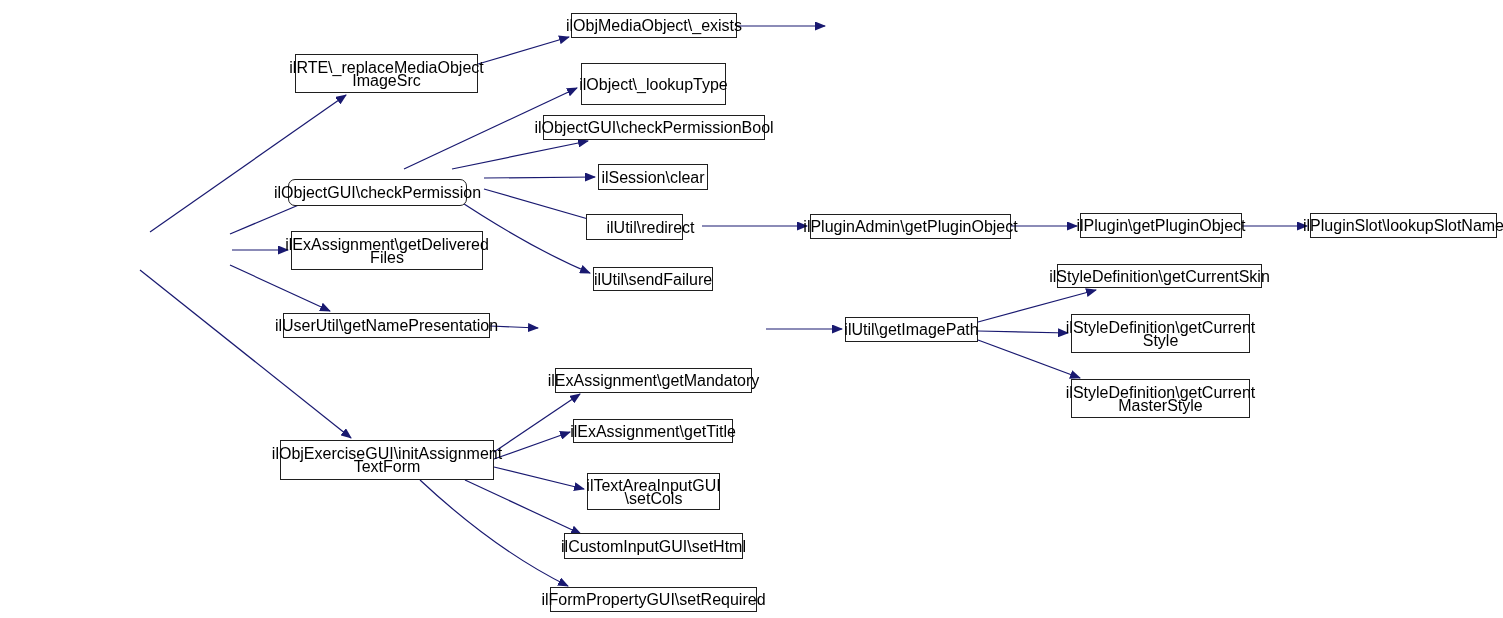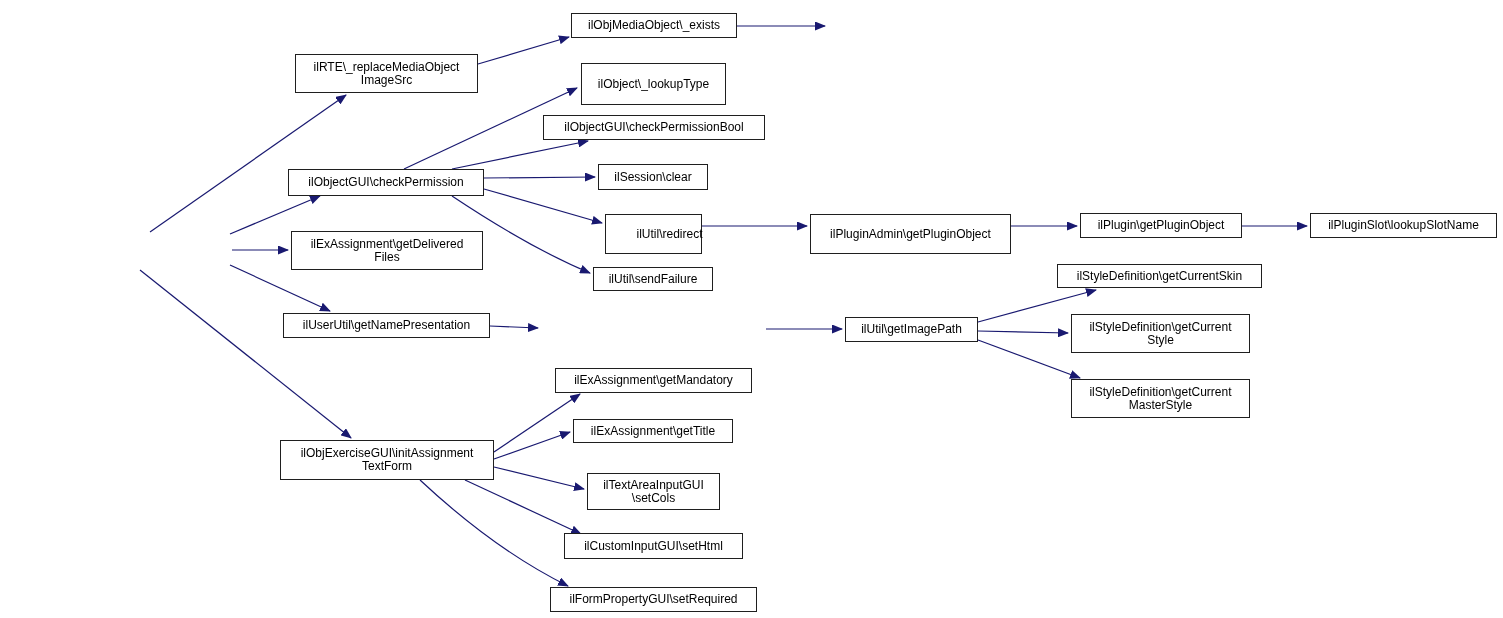--- a/index.html
+++ b/index.html
@@ -30,21 +30,21 @@
   .node {
     position: absolute;
     box-sizing: border-box;
     background: var(--nodefill, #ffffff);
     border: 1px solid var(--nodeborder, #1f1f1f);
     color: var(--nodetext, #000000);
     display: flex;
     align-items: center;
     justify-content: center;
     text-align: center;
-    font-size: 12px;
+    font-size: 16px;
     line-height: 13px;
     white-space: pre-line;
     cursor: pointer;
   }
   .node.hl {
     background: var(--hlfill, #bfbfbf);
     border-width: 2px;
     border-color: #000000;
     cursor: default;
   }
@@ -83,26 +83,26 @@
       <path d="M494,459 L570,432" class="edge" marker-end="url(#arrow)"></path>
       <path d="M494,467 L584,489" class="edge" marker-end="url(#arrow)"></path>
       <path d="M465,480 Q540,515 581,534" class="edge" marker-end="url(#arrow)"></path>
       <path d="M420,480 Q495,550 568,586" class="edge" marker-end="url(#arrow)"></path>
     </svg>
 
     <div class="node" style="left: 295px; top: 54px; width: 183px; height: 39px;">ilRTE\_replaceMediaObject
 ImageSrc</div>
     <div class="node" style="left: 571px; top: 13px; width: 166px; height: 25px;">ilObjMediaObject\_exists</div>
     <div class="node" style="left: 581px; top: 63px; width: 145px; height: 42px;">ilObject\_lookupType</div>
-    <div class="node" style="left: 288px; top: 169px; width: 196px; height: 27px;">ilObjectGUI\checkPermission</div>
+    <div class="node" style="left: 288px; top: 179px; width: 179px; height: 27px; border-radius: 7px;">ilObjectGUI\checkPermission</div>
     <div class="node" style="left: 543px; top: 115px; width: 222px; height: 25px;">ilObjectGUI\checkPermissionBool</div>
     <div class="node" style="left: 598px; top: 164px; width: 110px; height: 26px;">ilSession\clear</div>
-    <div class="node" style="left: 605px; top: 214px; width: 97px; height: 40px; padding-left: 32px;">ilUtil\redirect</div>
+    <div class="node" style="left: 586px; top: 214px; width: 97px; height: 26px; padding-left: 32px;">ilUtil\redirect</div>
     <div class="node" style="left: 593px; top: 267px; width: 120px; height: 24px;">ilUtil\sendFailure</div>
-    <div class="node" style="left: 810px; top: 214px; width: 201px; height: 40px;">ilPluginAdmin\getPluginObject</div>
+    <div class="node" style="left: 810px; top: 214px; width: 201px; height: 25px;">ilPluginAdmin\getPluginObject</div>
     <div class="node" style="left: 1080px; top: 213px; width: 162px; height: 25px;">ilPlugin\getPluginObject</div>
     <div class="node" style="left: 1310px; top: 213px; width: 187px; height: 25px;">ilPluginSlot\lookupSlotName</div>
     <div class="node" style="left: 291px; top: 231px; width: 192px; height: 39px;">ilExAssignment\getDelivered
 Files</div>
     <div class="node" style="left: 283px; top: 313px; width: 207px; height: 25px;">ilUserUtil\getNamePresentation</div>
     <div class="node" style="left: 845px; top: 317px; width: 133px; height: 25px;">ilUtil\getImagePath</div>
     <div class="node" style="left: 1057px; top: 264px; width: 205px; height: 24px;">ilStyleDefinition\getCurrentSkin</div>
     <div class="node" style="left: 1071px; top: 314px; width: 179px; height: 39px;">ilStyleDefinition\getCurrent
 Style</div>
     <div class="node" style="left: 1071px; top: 379px; width: 179px; height: 39px;">ilStyleDefinition\getCurrent

